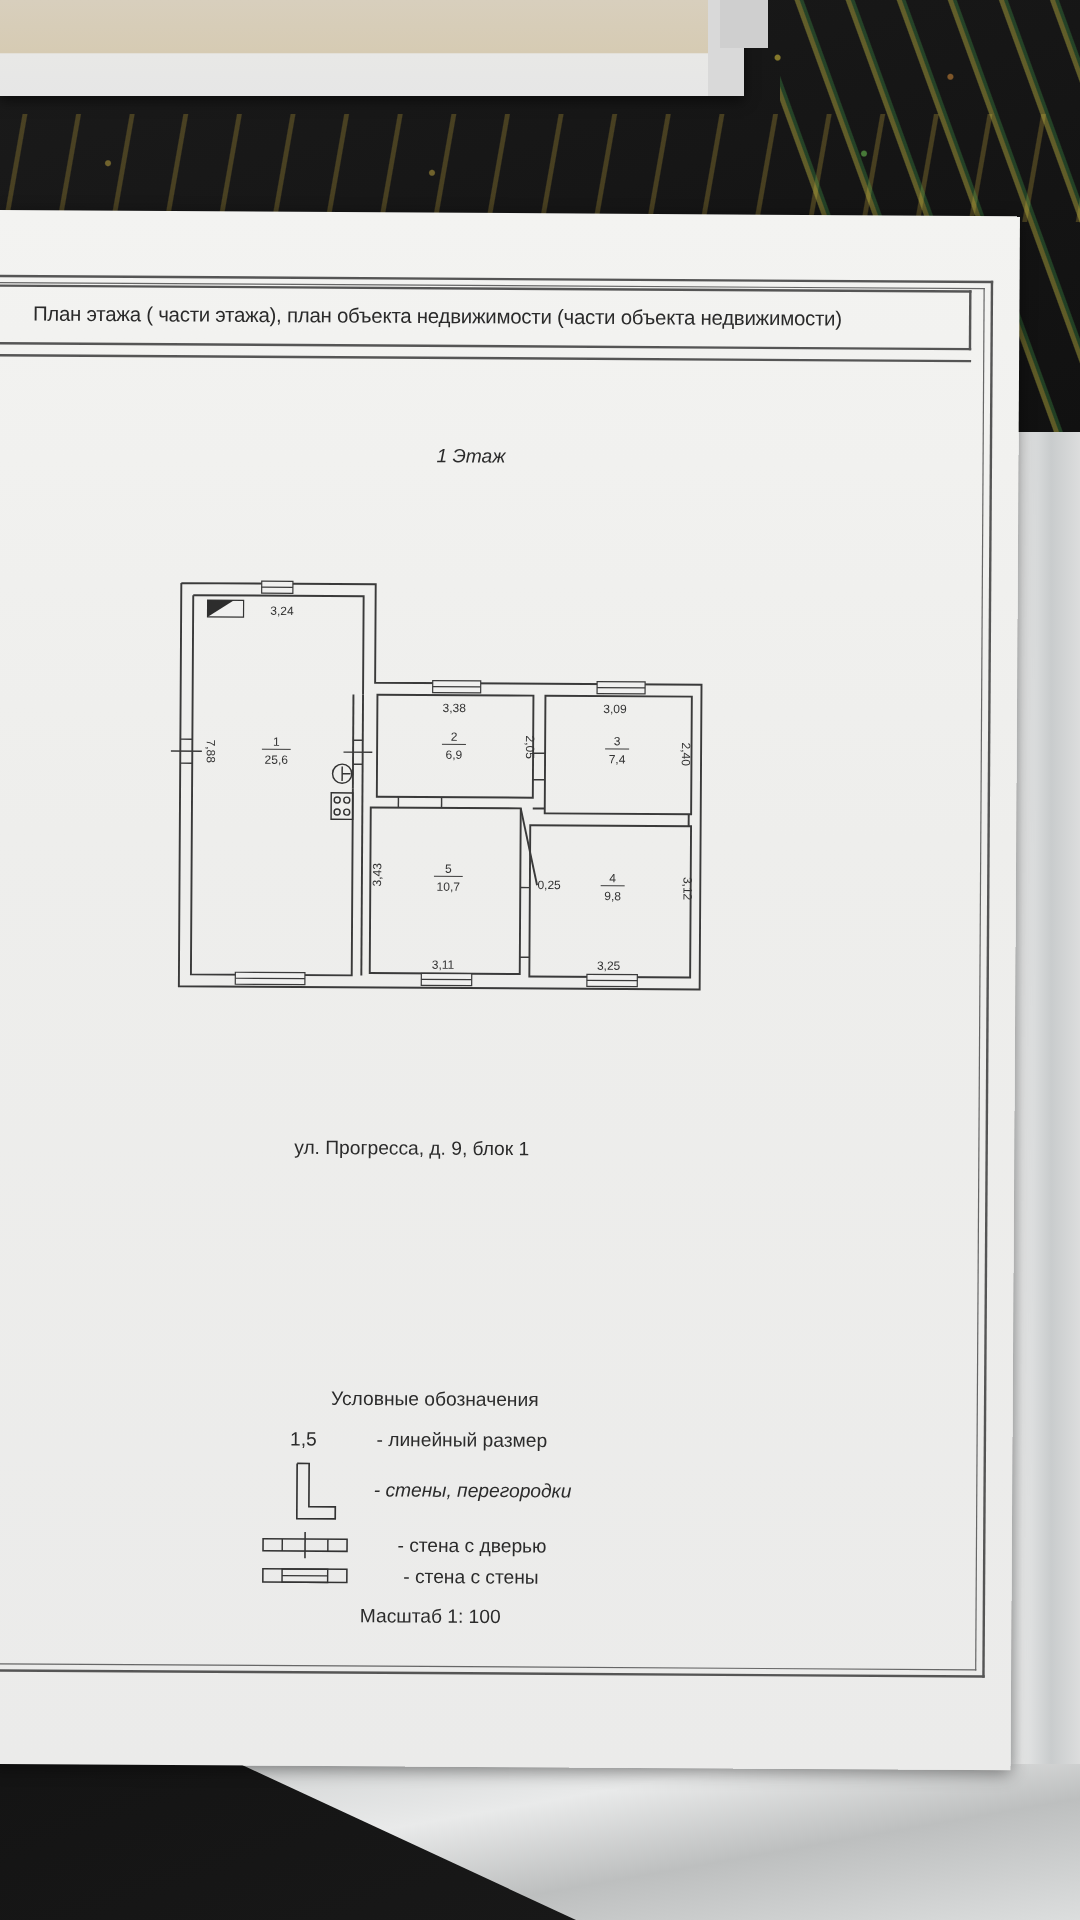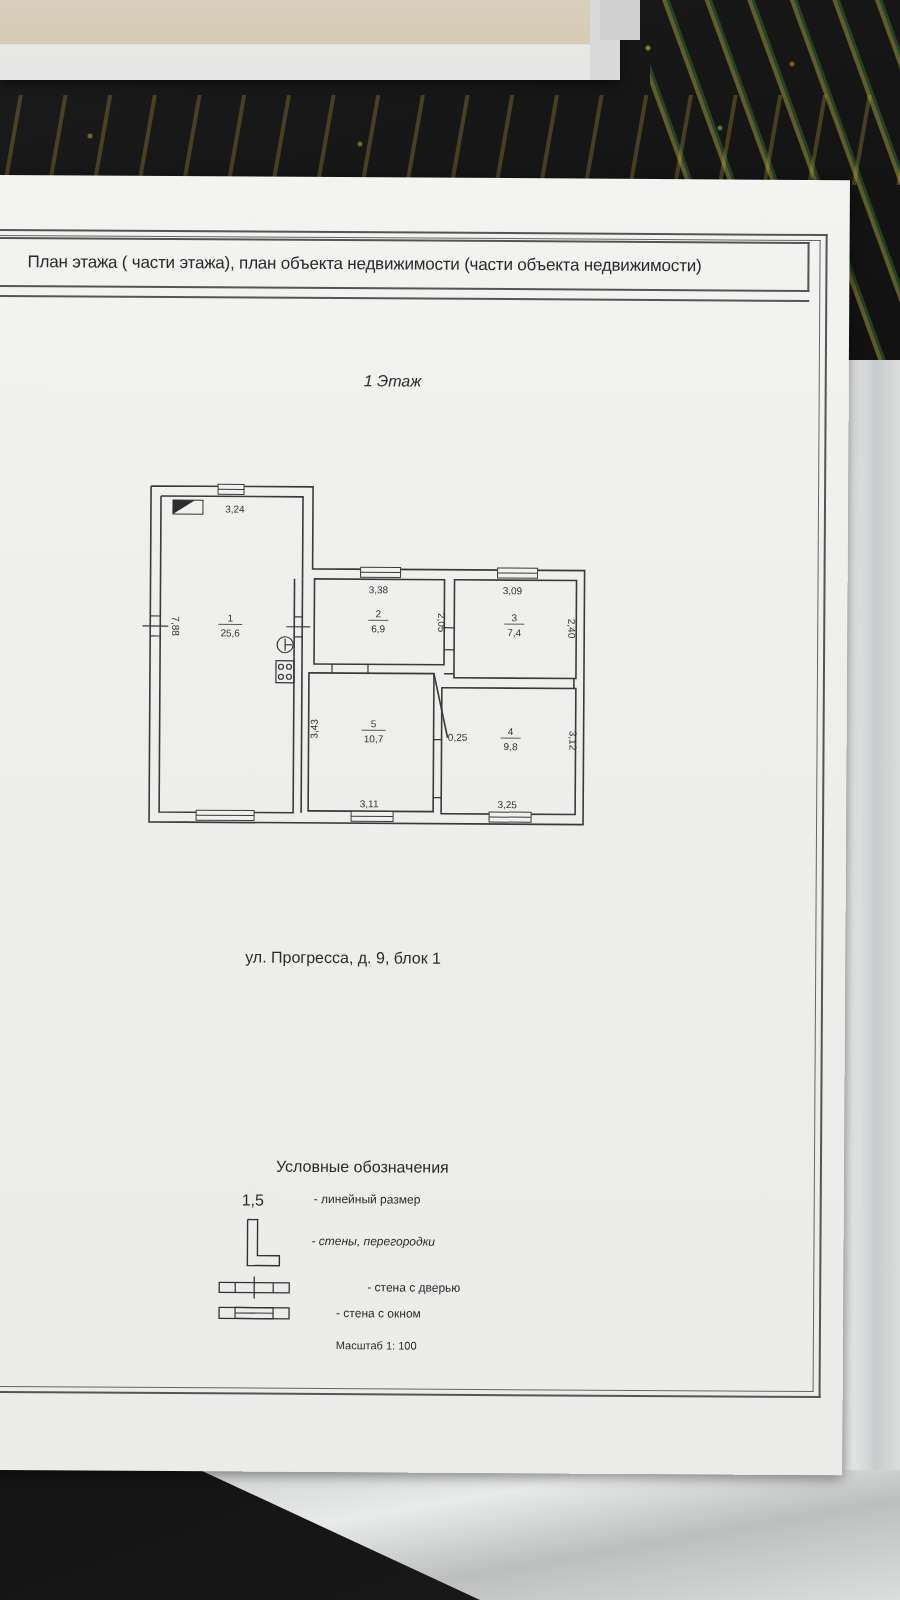--- a/index.html
+++ b/index.html
@@ -82,23 +82,23 @@
     position: absolute; left: 145px; top: 300px;
   }
   .plan text { font-family: "Liberation Sans", sans-serif; fill: #333; }
   .address {
     position: absolute; left: 250px; top: 772px; font-size: 16px; color: #2b2b2b;
   }
   .legend {
     position: absolute; left: 210px; top: 975px; width: 320px; height: 220px;
   }
   .legend-title { position: absolute; left: 72px; top: 6px; font-size: 16px; color: #2b2b2b; }
-  .legend-row-text { position: absolute; font-size: 12px; color: #2b2b2b; }
+  .legend-row-text { position: absolute; font-size: 16px; color: #2b2b2b; }
   .legend-num { position: absolute; left: 38px; top: 40px; font-size: 16px; color: #2b2b2b; }
-  .scale { position: absolute; left: 307px; top: 1162px; font-size: 11px; color: #2b2b2b; margin-left: 36px; }
+  .scale { position: absolute; left: 307px; top: 1162px; font-size: 16px; color: #2b2b2b; }
 </style>
 </head>
 <body>
 
 <div class="glitter"></div>
 <div class="glitter-band"></div>
 <div class="glitter-right"></div>
 <div class="top-doc"></div>
 <div class="top-doc-strip"></div>
 <div class="plastic"></div>
@@ -233,24 +233,24 @@
       <polyline points="2,2 12,2 12,38 34,38 34,48 2,48 2,2" fill="none" stroke="#333" stroke-width="1.4"></polyline>
     </svg>
     <div class="legend-row-text" style="left:108px; top:82px;font-style:italic;">- стены, перегородки</div>
 
     <svg style="position:absolute; left:14px; top:124px;" width="76" height="24">
       <rect x="2" y="7" width="70" height="10" fill="none" stroke="#333" stroke-width="1.3"></rect>
       <line x1="18" y1="7" x2="18" y2="17" stroke="#333" stroke-width="1.2"></line>
       <line x1="56" y1="7" x2="56" y2="17" stroke="#333" stroke-width="1.2"></line>
       <line x1="37" y1="1" x2="37" y2="23" stroke="#333" stroke-width="1.3"></line>
     </svg>
-    <div class="legend-row-text" style="left:128px; top:128px;margin-left:36px;">- стена с дверью</div>
+    <div class="legend-row-text" style="left:128px; top:128px;">- стена с дверью</div>
 
     <svg style="position:absolute; left:14px; top:152px;" width="76" height="20">
       <rect x="2" y="4" width="70" height="11" fill="none" stroke="#333" stroke-width="1.3"></rect>
       <rect x="18" y="4" width="38" height="11" fill="none" stroke="#333" stroke-width="1.2"></rect>
       <line x1="18" y1="9.5" x2="56" y2="9.5" stroke="#333" stroke-width="1.1"></line>
     </svg>
-    <div class="legend-row-text" style="left:133px; top:154px;">- стена с окном</div>
+    <div class="legend-row-text" style="left:133px; top:154px;">- стена с стены</div>
   </div>
 
   <div class="scale">Масштаб 1: 100</div>
 </div>
 
 </body></html>

